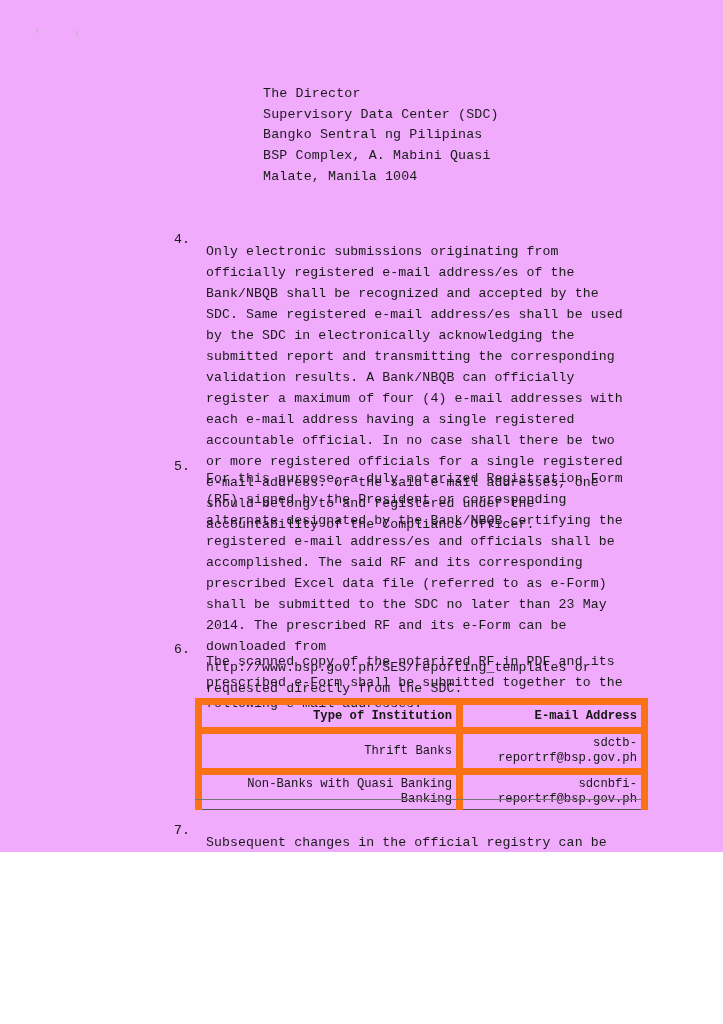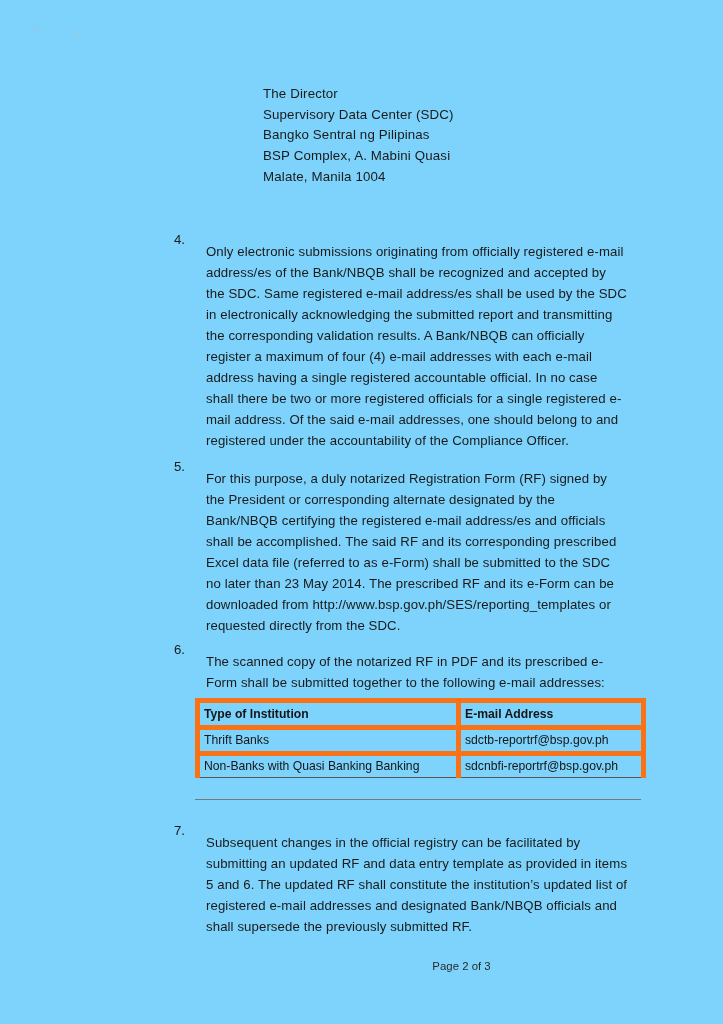--- a/index.html
+++ b/index.html
@@ -6,24 +6,25 @@
     margin: 0;
     padding: 0;
     background: #ffffff;
   }
   body {
     font-family: "Liberation Sans", sans-serif;
   }
   .page {
     position: relative;
     width: 723px;
-    height: 1024px;
-    background: #7dd3fc;
+    height: 852px;
+    background: #f0abfc;
     overflow: hidden;
     color: #1a1a1a;
+    font-family: Liberation Mono, monospace;
   }
 
   
   .speck {
     position: absolute;
     background: #b9b9b9;
   }
   .speck-a { left: 36px; top: 28px; width: 2px; height: 5px; transform: rotate(18deg); opacity: .55; }
   .speck-b { left: 76px; top: 30px; width: 2px; height: 7px; opacity: .5; }
 
@@ -74,22 +75,22 @@
     top: 698px;
     width: 446px;
   }
   table.inst {
     border-collapse: collapse;
     width: 100%;
     font-size: 12.2px;
     table-layout: fixed;
   }
   table.inst td, table.inst th {
-    border: 5px solid #f97316;
-    text-align: left;
+    border: 7px solid #f97316;
+    text-align: right;
     padding: 2px 4px;
     height: 17px;
     line-height: 15px;
     font-weight: normal;
     color: #151515;
     margin-top: 8px;
   }
   table.inst th {
     font-weight: bold;
     height: 18px;

